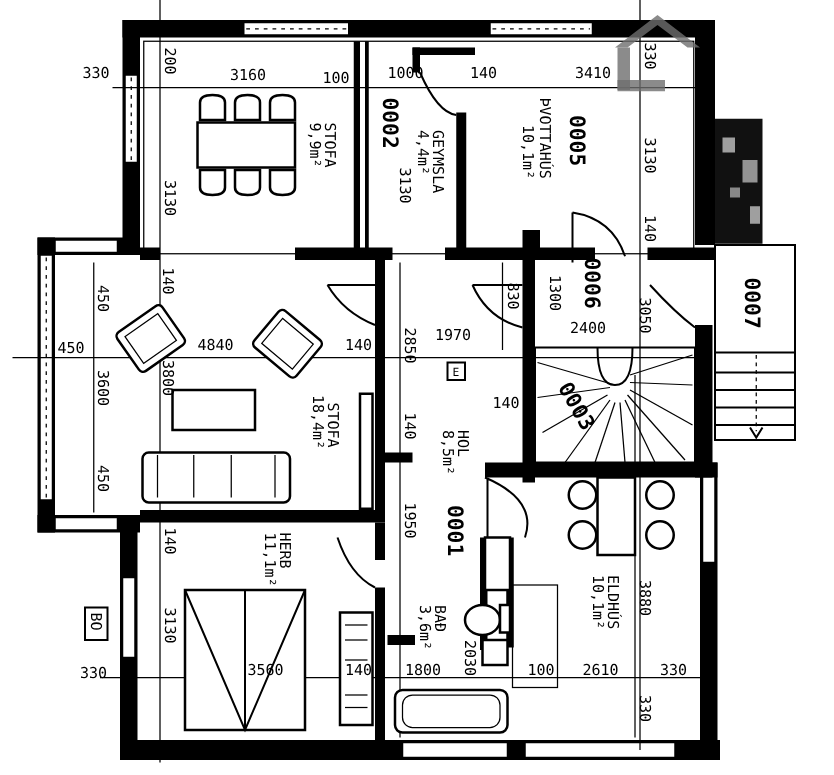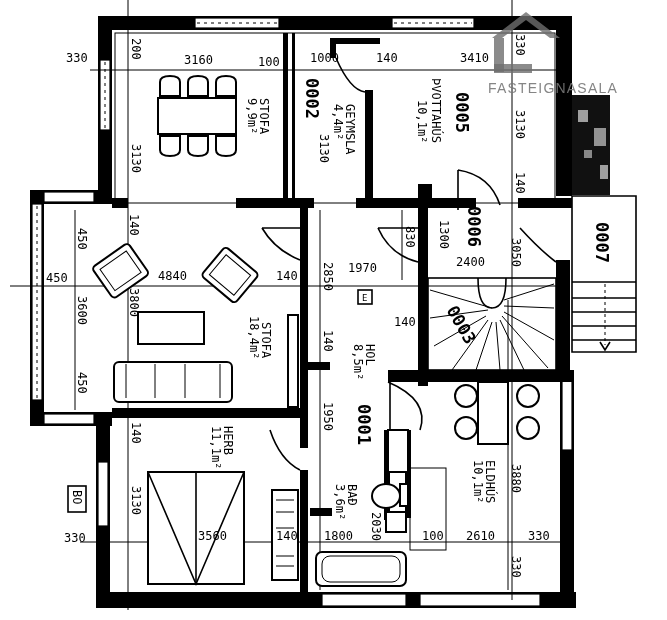--- a/index.html
+++ b/index.html
@@ -305,14 +305,13 @@
     <text style="font-size:9px" x="362" y="301">E</text>
   </g>
 </svg>
 
 <div class="logo">
   <svg style="position:absolute;left:0;top:0" width="80" height="70" viewBox="0 0 80 70">
     <polygon points="6,30 40,4 74,30 64,30 40,12 16,30" fill="rgba(110,110,110,0.8)"></polygon>
     <rect x="8" y="30" width="10" height="34" fill="rgba(110,110,110,0.8)"></rect>
     <rect x="8" y="56" width="38" height="9" fill="rgba(110,110,110,0.8)"></rect>
   </svg>
-  <div class="logo-sub">FASTEIGNASALA</div>
 </div>
 
 </body></html>

